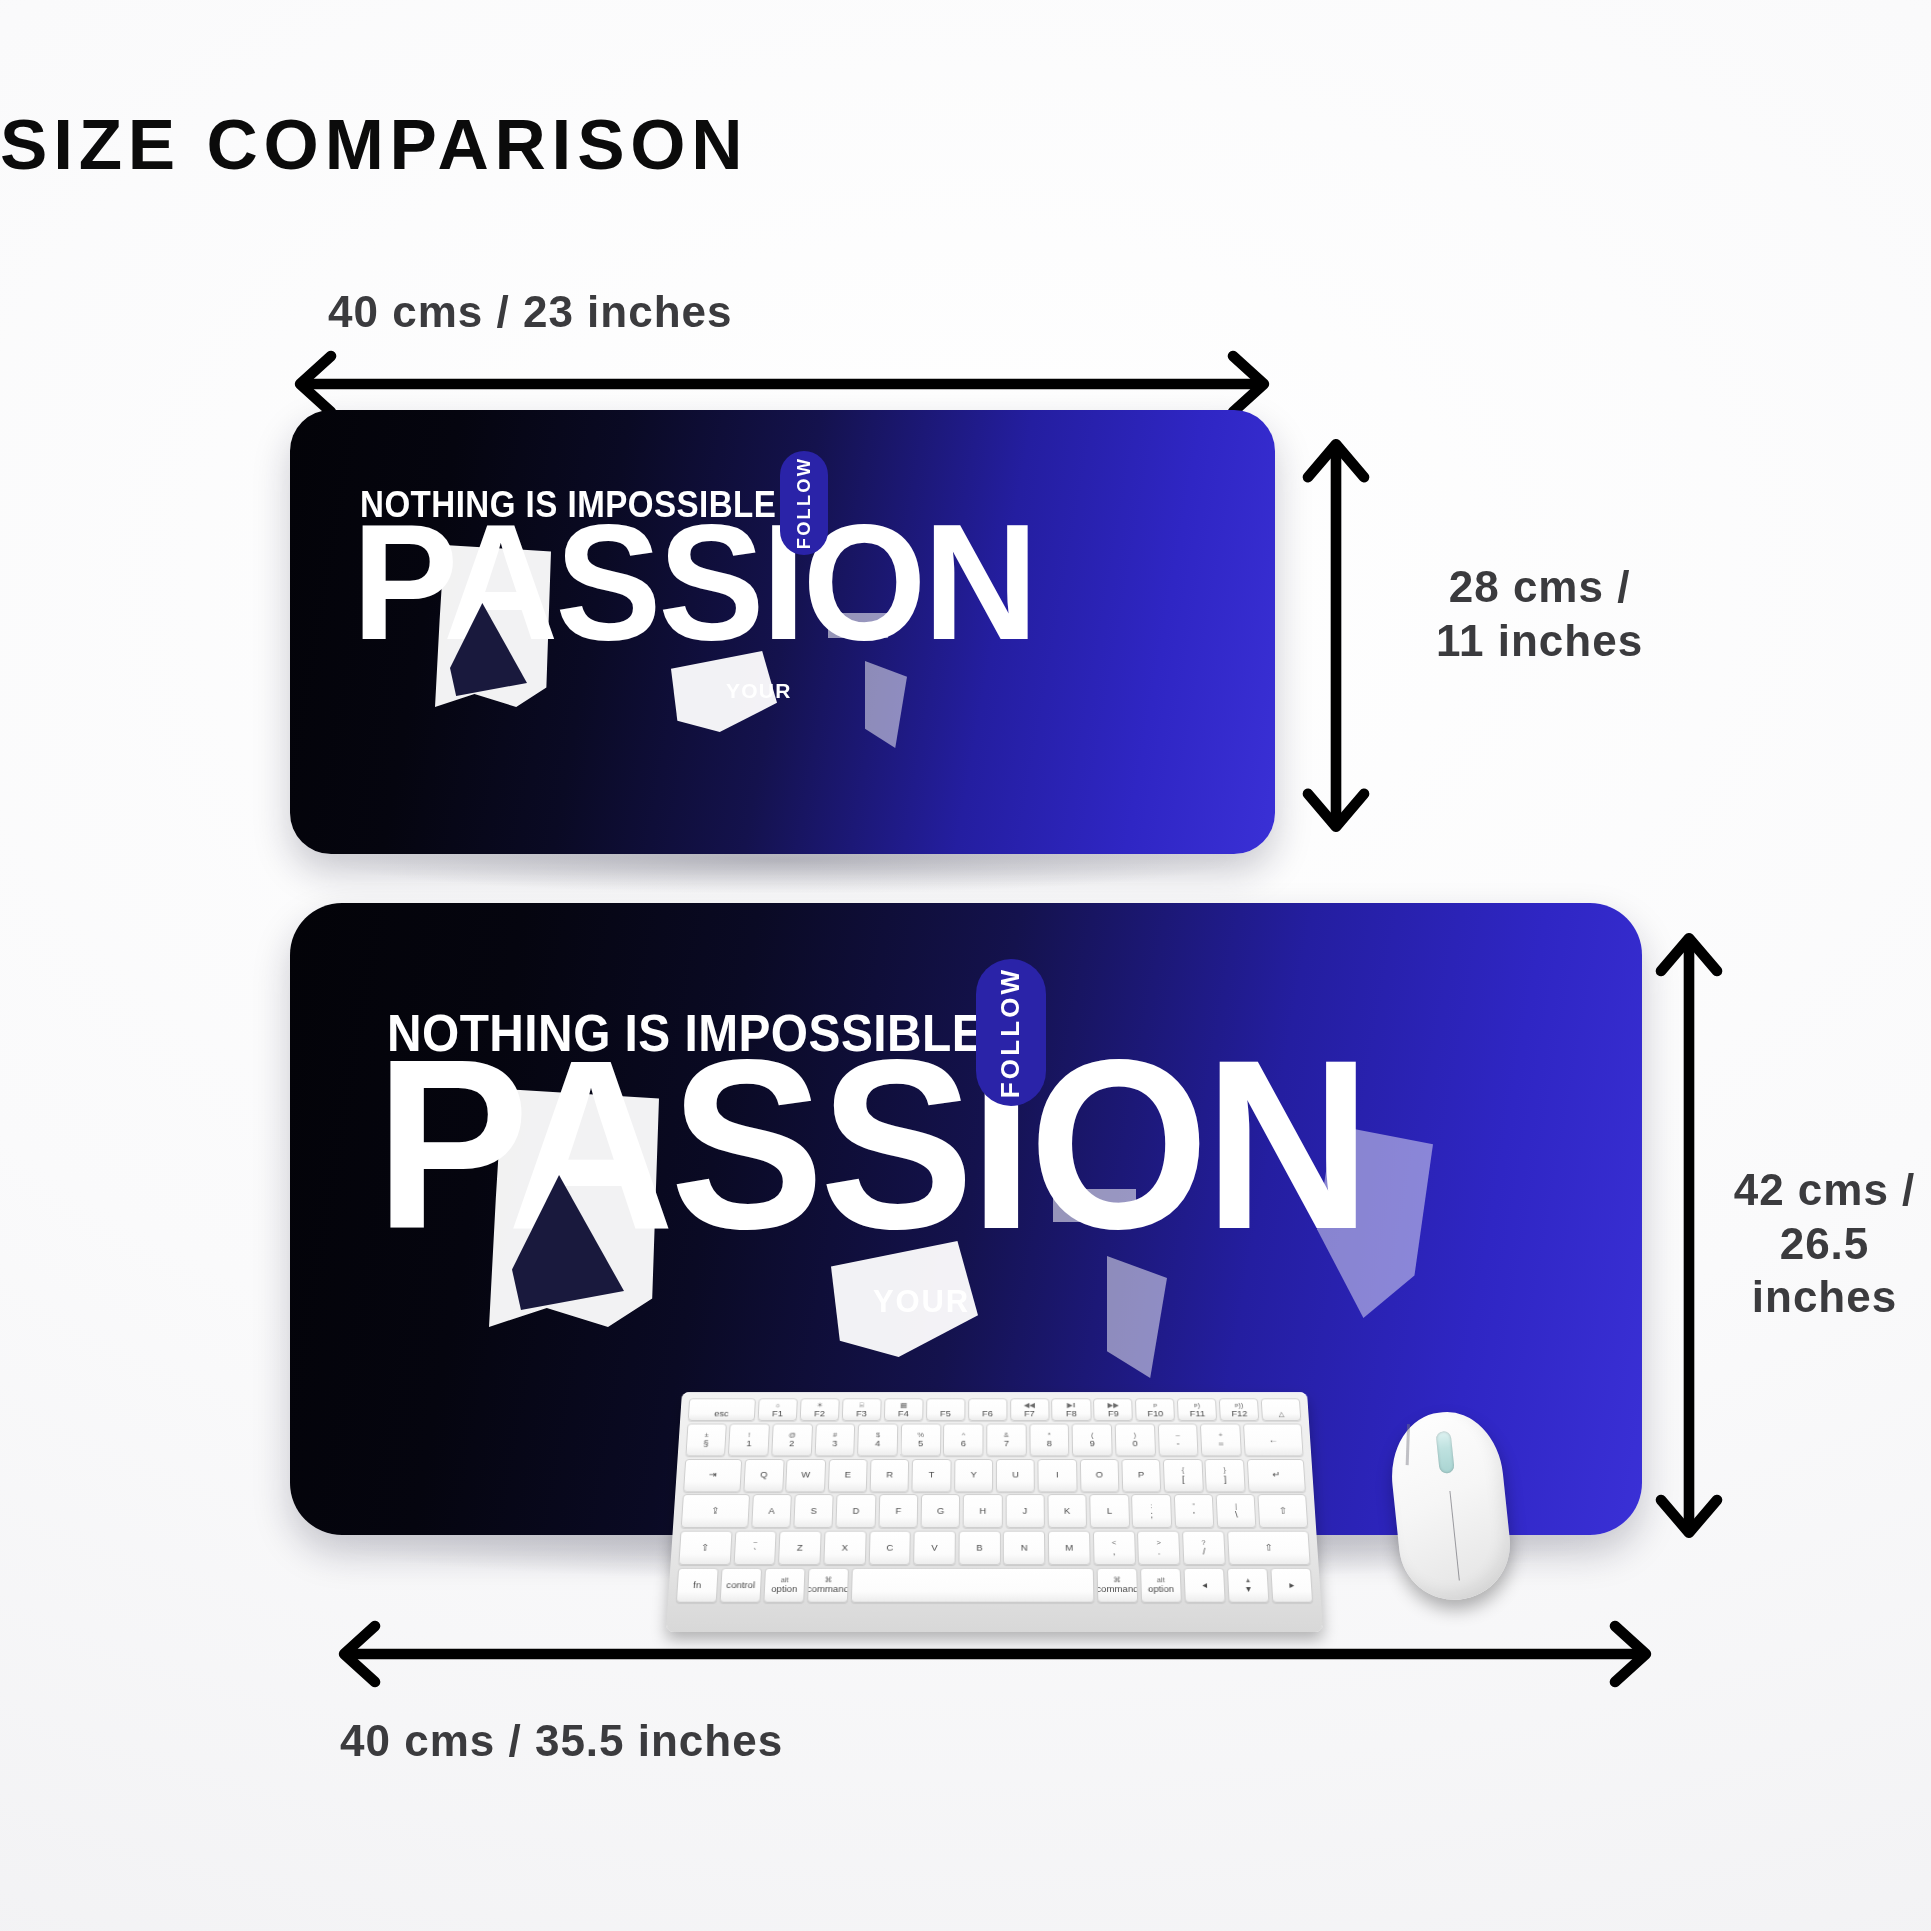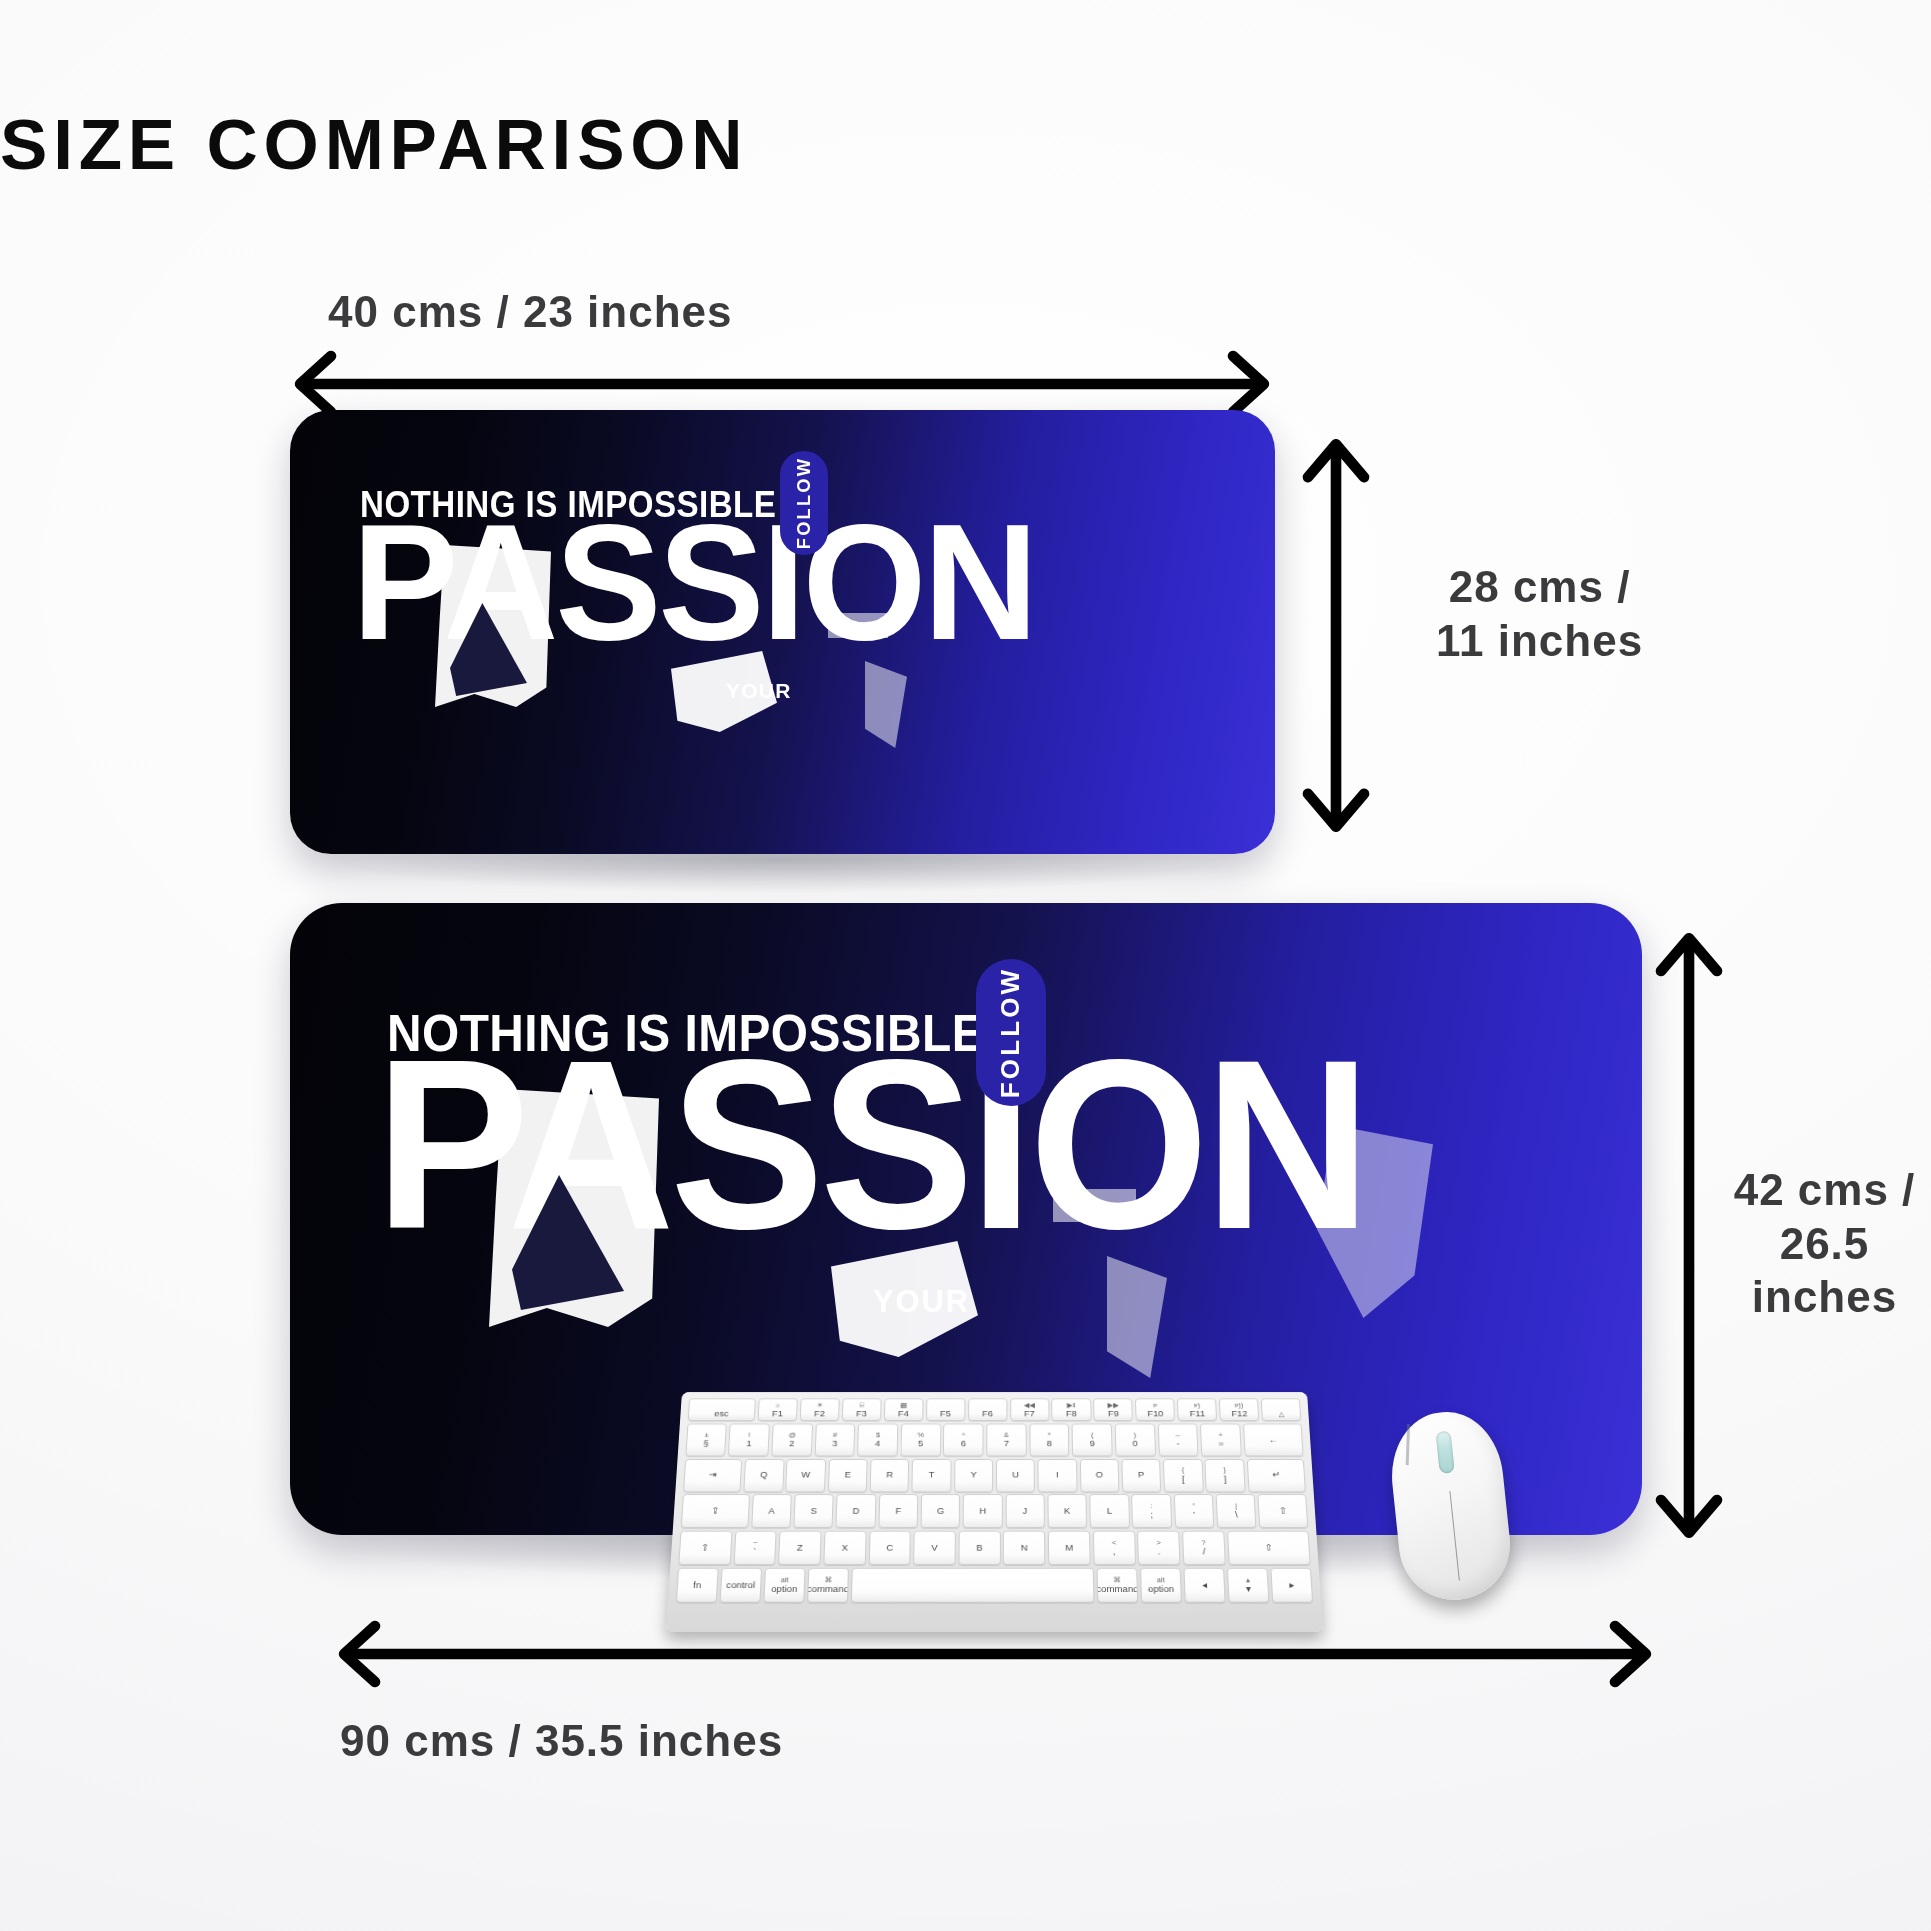--- a/index.html
+++ b/index.html
@@ -557,14 +557,14 @@
 <div class="dim-label" id="label-lower-height">42 cms /
 26.5
 inches</div>
 
 <svg class="arrow-h" style="left:319px; top:1620px;" width="1352" height="68" viewBox="0 0 1400 70">
   <line x1="30" y1="35" x2="1370" y2="35" stroke="#000" stroke-width="11"></line>
   <polyline points="58,6 26,35 58,64" fill="none" stroke="#000" stroke-width="11" stroke-linecap="round" stroke-linejoin="round"></polyline>
   <polyline points="1342,6 1374,35 1342,64" fill="none" stroke="#000" stroke-width="11" stroke-linecap="round" stroke-linejoin="round"></polyline>
 </svg>
 
-<div class="dim-label" id="label-bottom-width">90 cms / 35.5 inches</div>
+<div class="dim-label" id="label-bottom-width">40 cms / 35.5 inches</div>
 
 
 </body></html>

